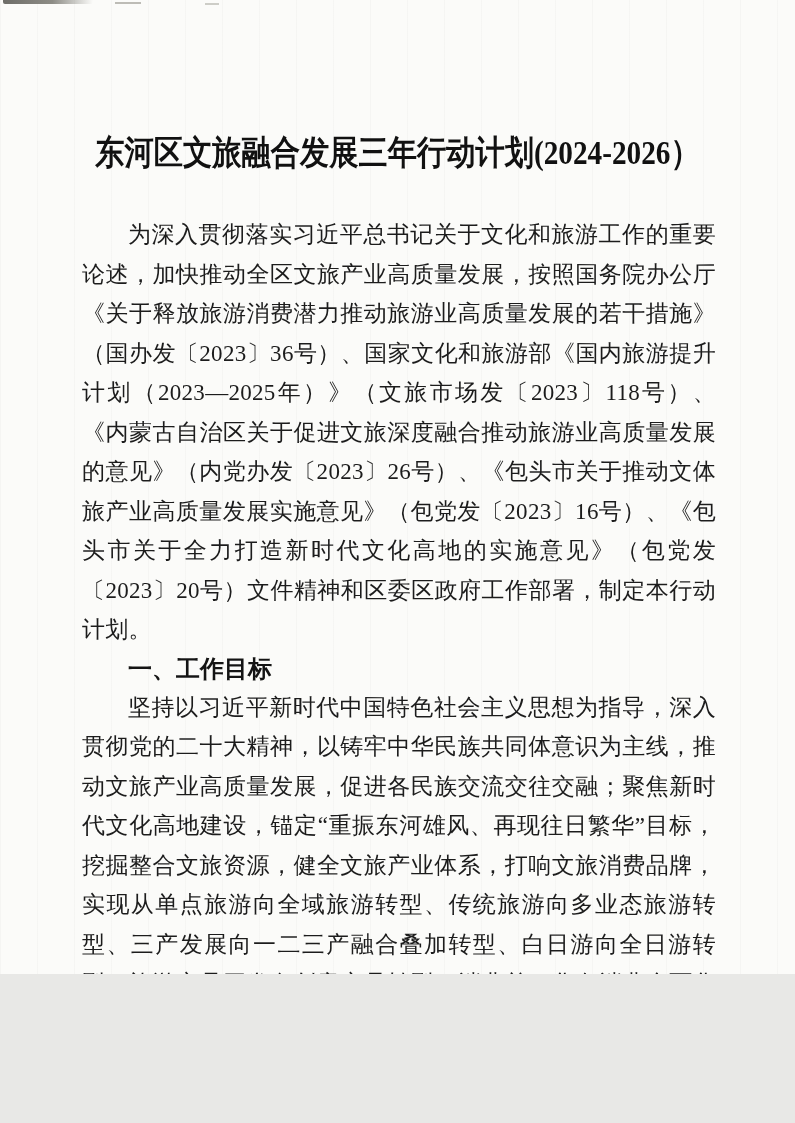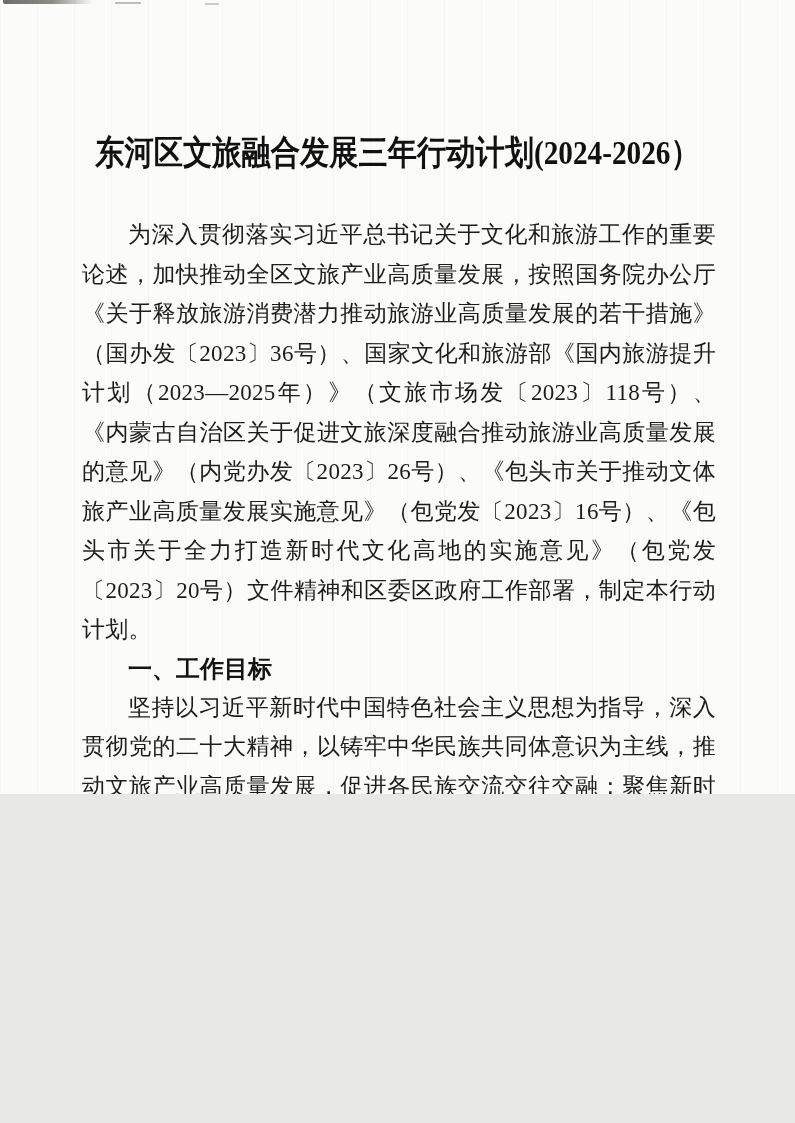--- a/index.html
+++ b/index.html
@@ -3,21 +3,21 @@
 <meta charset="utf-8">
 <style>
   html, body {
     margin: 0;
     padding: 0;
     background: #e8e8e6;
   }
   .page {
     position: relative;
     width: 795px;
-    height: 794px;
+    height: 974px;
     margin: 0 auto;
     background: #fbfbf9;
     overflow: hidden;
     font-family: "Liberation Serif", "DejaVu Serif", serif;
     color: #1c1c1c;
   }
   
   .page::before {
     content: "";
     position: absolute;

